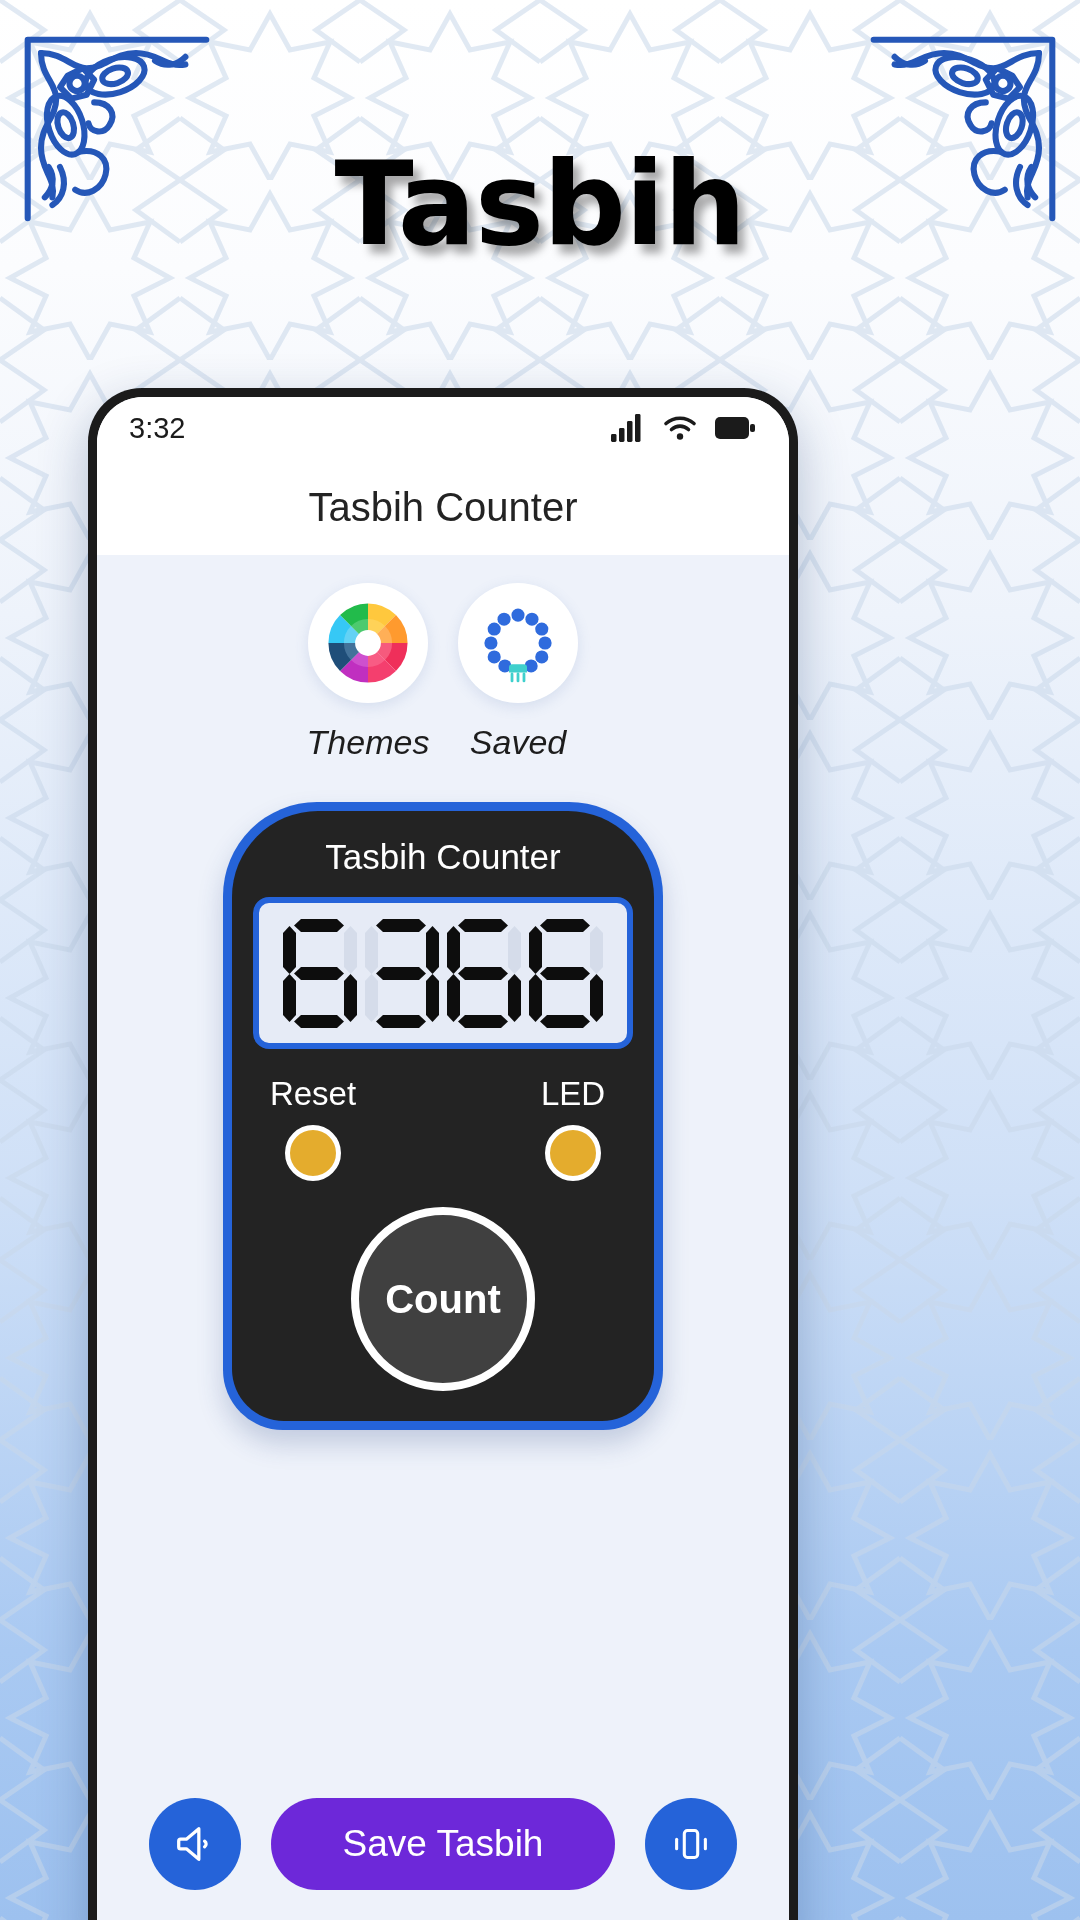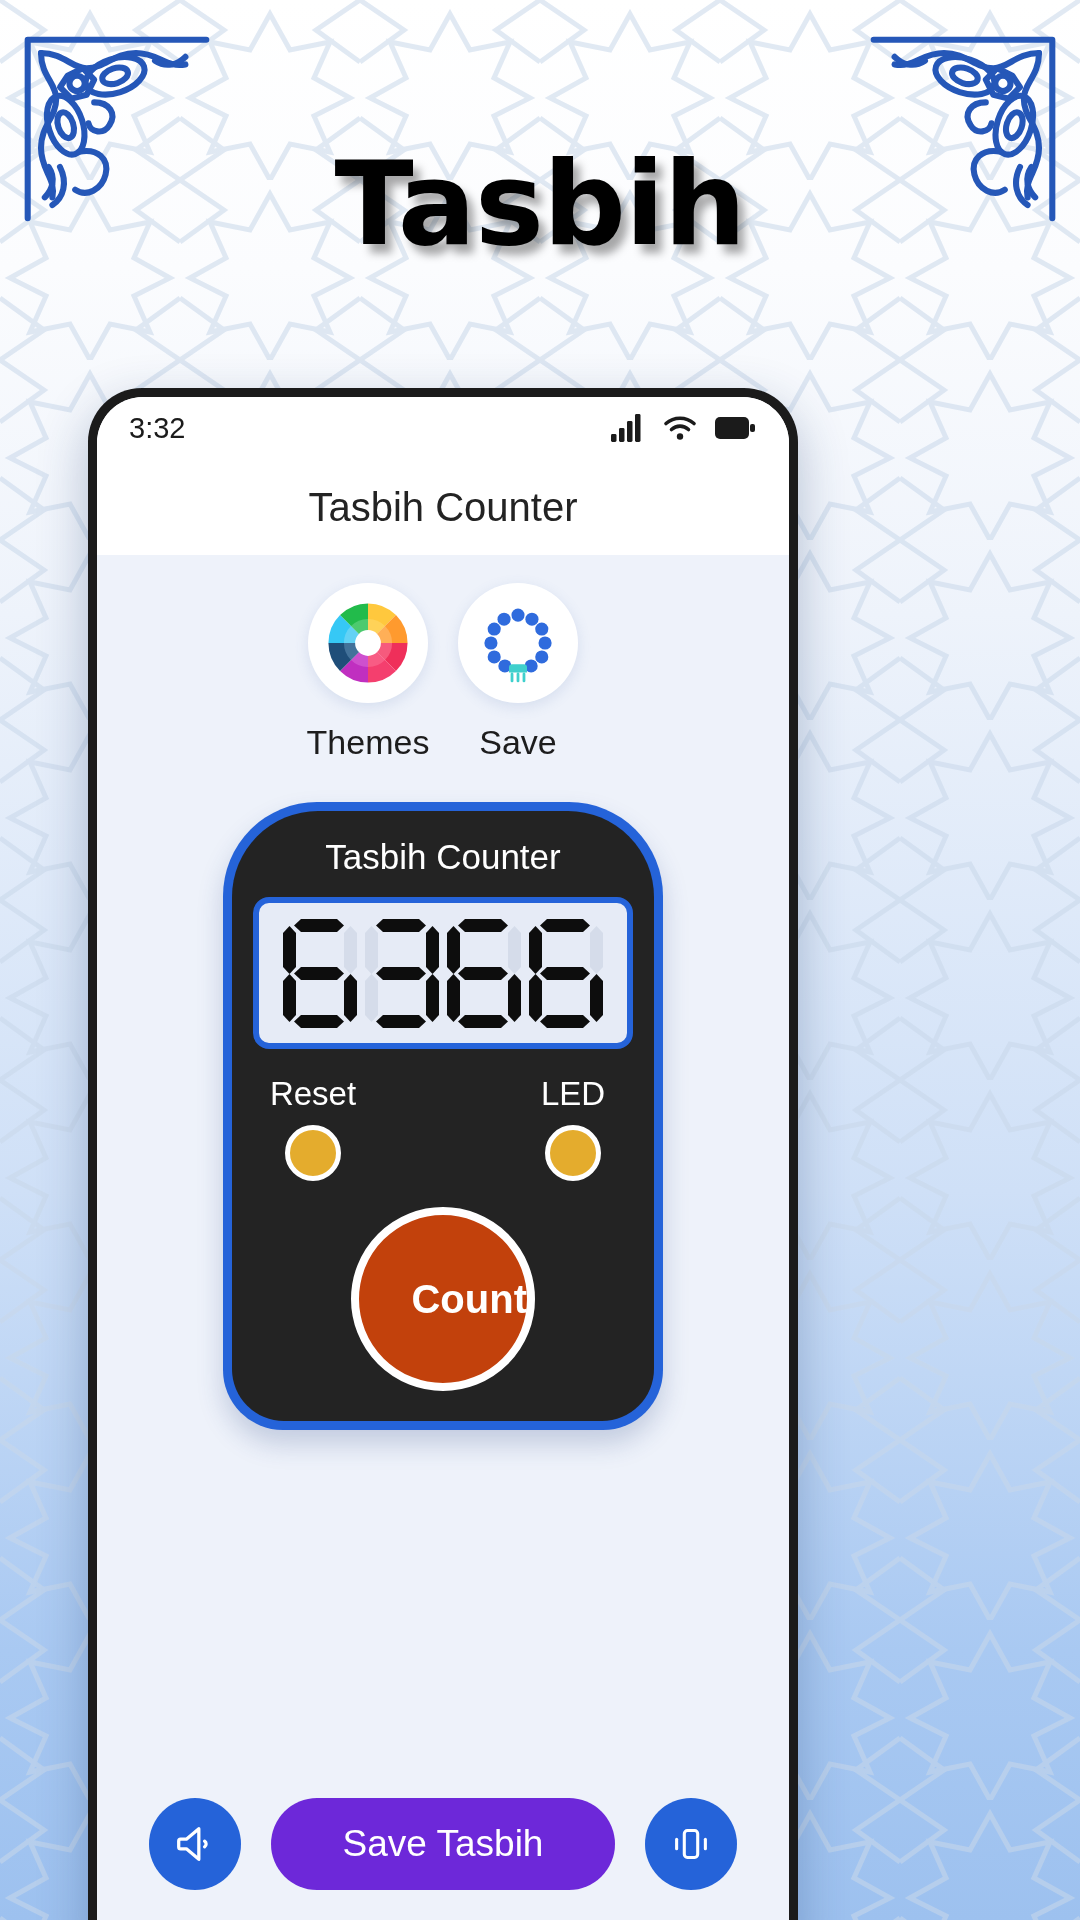--- a/index.html
+++ b/index.html
@@ -79,21 +79,21 @@
   
   #app-content {
     background:#eef2fa;
     height:calc(100% - 62px - 96px);
     display:flex; flex-direction:column; align-items:center;
     padding-top:28px;
     position:relative;
   }
 
   
-  #quick-actions { display:flex; gap:26px; }
+  #quick-actions { display:flex; gap:26px;font-style:italic; }
   .quick-action { width:124px; display:flex; flex-direction:column; align-items:center; }
   .qa-circle {
     width:120px; height:120px; border-radius:50%;
     background:#ffffff;
     display:flex; align-items:center; justify-content:center;
     box-shadow:0 4px 14px rgba(90,120,180,.16);
   }
   .qa-label { margin-top:20px; font-size:34px; color:#1d1d1d; white-space:nowrap; }
 
   
@@ -149,23 +149,23 @@
   .knob {
     width:56px; height:56px; border-radius:50%;
     background:#e4ac2d;
     border:5px solid #ffffff;
   }
 
   
   #count-button {
     margin-top:26px;
     width:184px; height:184px; border-radius:50%;
-    background:#c2410c;
+    background:#404040;
     border:8px solid #ffffff;
-    display:flex; align-items:center; justify-content:flex-end;
+    display:flex; align-items:center; justify-content:center;
     color:#ffffff; font-size:40px; font-weight:bold;
   }
 
   
   #bottom-bar {
     margin-top:auto;
     width:100%;
     display:flex; align-items:center; justify-content:center;
     gap:30px;
     padding:0 52px 58px 52px;
@@ -327,21 +327,21 @@
                 <circle cx="34" cy="78" r="8"></circle>
               </g>
               <g fill="#3fd0cd">
                 <path d="M43 76 h14 a4 4 0 0 1 4 4 v6 h-22 v-6 a4 4 0 0 1 4 -4 z"></path>
                 <rect x="41" y="86" width="3.4" height="12" rx="1.7"></rect>
                 <rect x="48.3" y="86" width="3.4" height="12" rx="1.7"></rect>
                 <rect x="55.6" y="86" width="3.4" height="12" rx="1.7"></rect>
               </g>
             </svg>
           </div>
-          <div class="qa-label">Save</div>
+          <div class="qa-label">Saved</div>
         </div>
       </div>
 
       <div id="counter-device">
         <div id="device-body">
 
           <div id="device-title">Tasbih Counter</div>
 
           <div id="lcd-frame">
             <div class="seg-digit">

